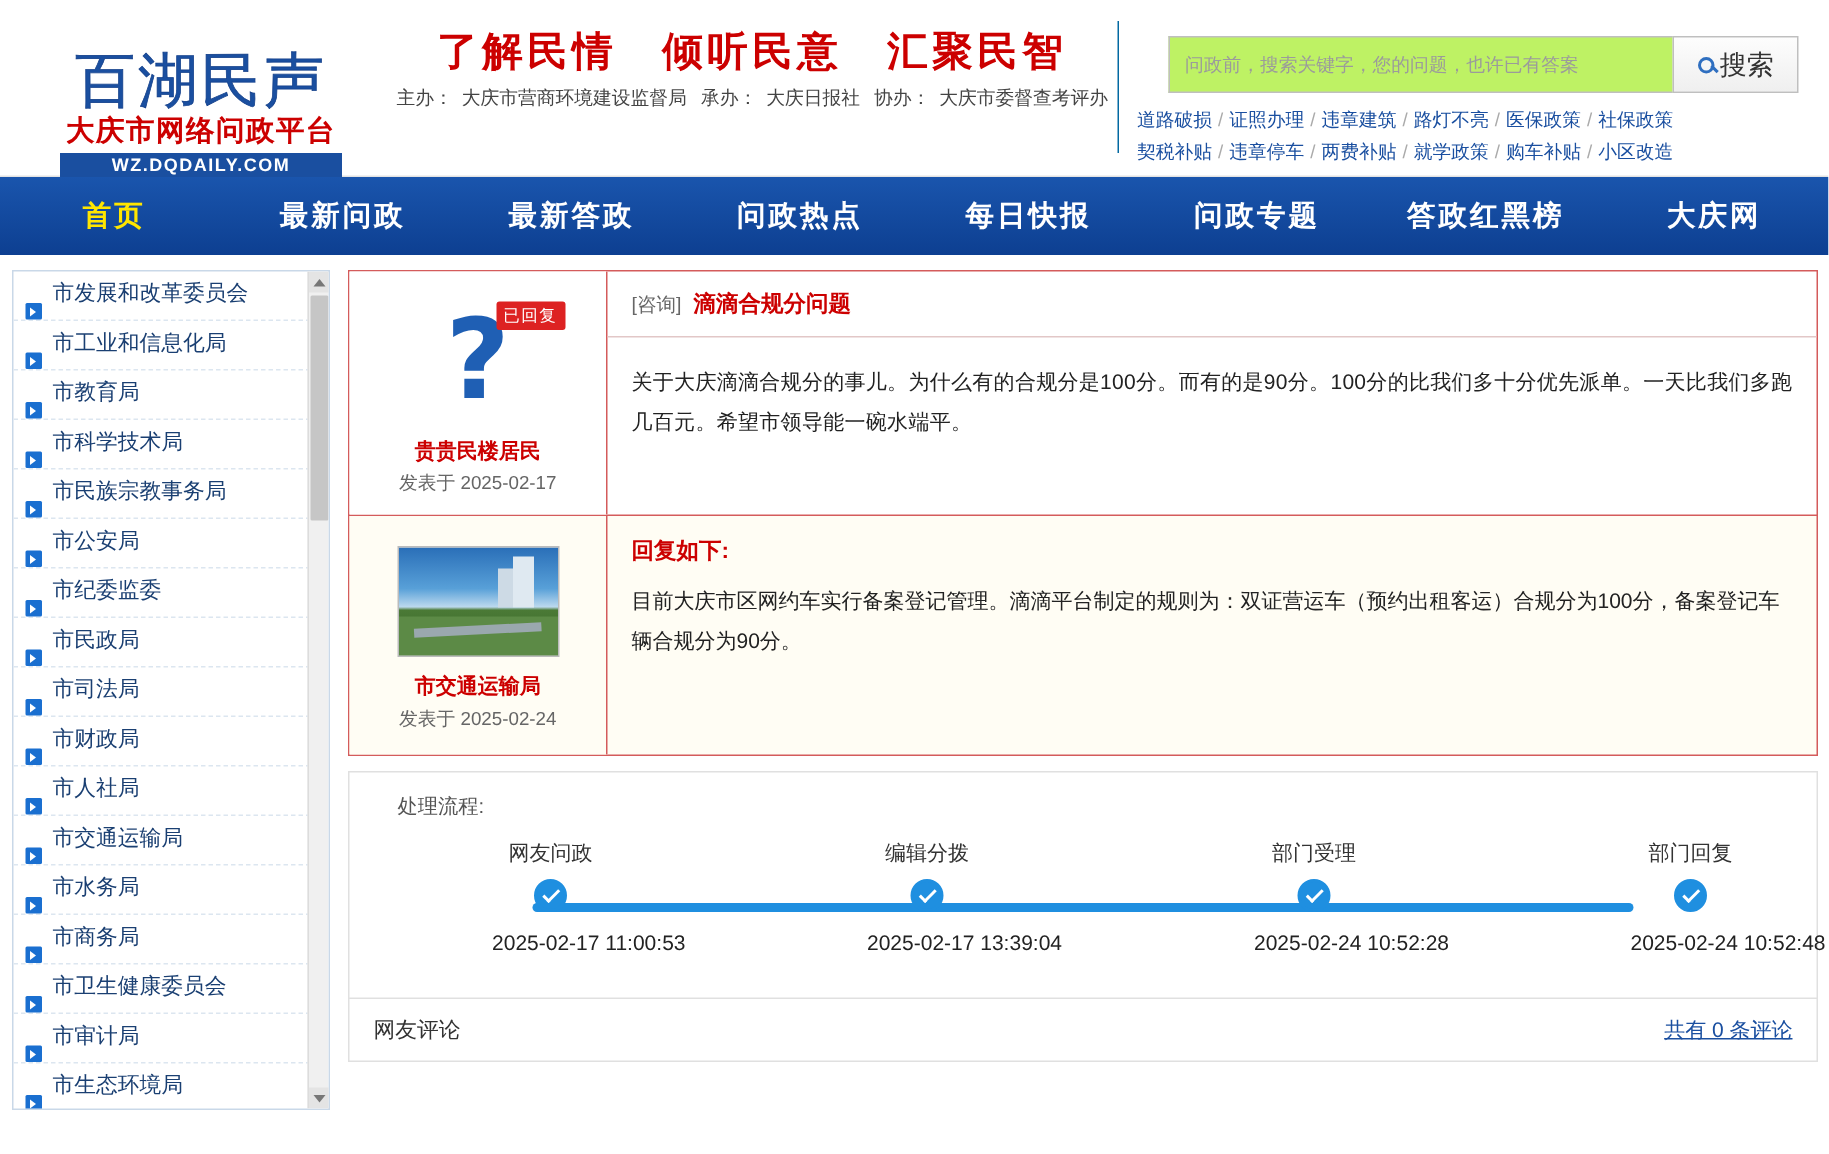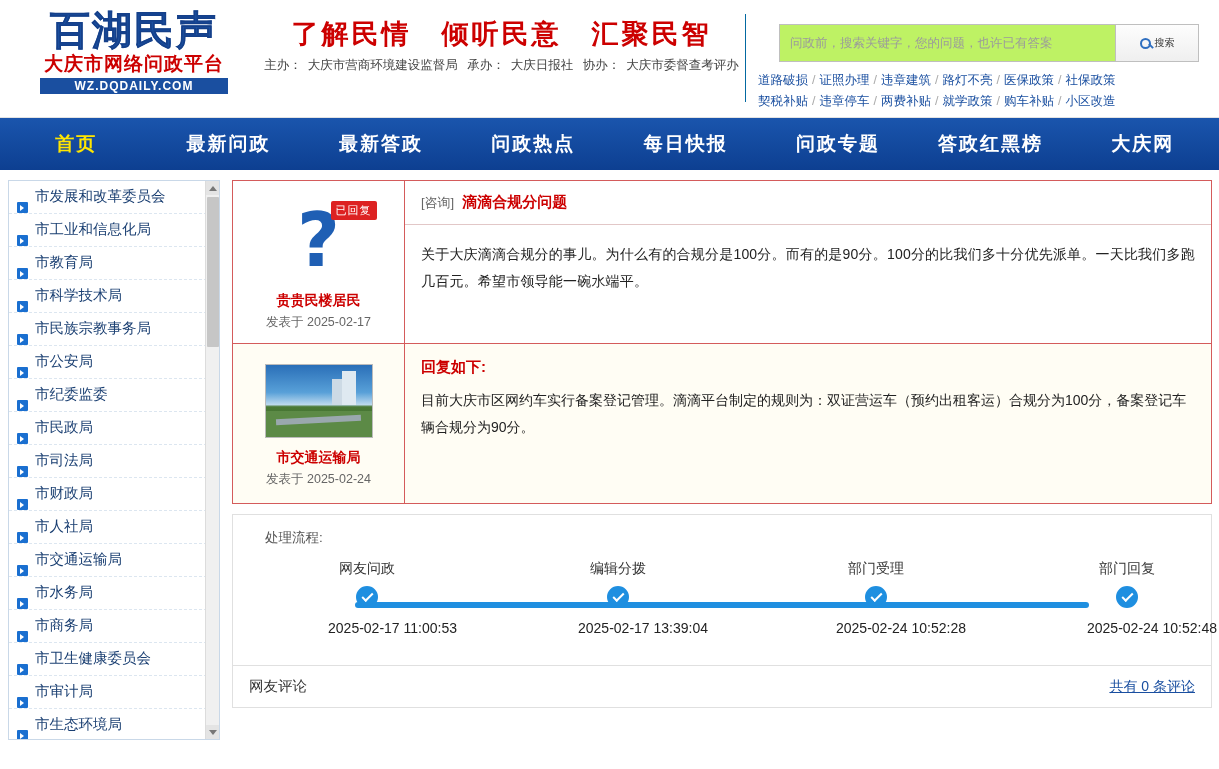--- a/index.html
+++ b/index.html
@@ -23,25 +23,26 @@
     border-bottom: 1px solid #e3e3e3;
   }
   .logo-box {
     position: absolute;
     left: 18px; top: 8px;
     width: 232px; height: 100px;
     text-align: center;
   }
   .logo-main {
     font-size: 40px;
-    font-weight: bold;
+    font-weight: normal;
     letter-spacing: 2px;
     color: #1a4fa0;
     line-height: 44px;
     font-family: "DejaVu Sans", sans-serif;
+    margin-top: 24px;
     -webkit-text-stroke: 0.5px #15408a;
   }
   .logo-sub {
     font-size: 19px;
     font-weight: bold;
     color: #c00;
     line-height: 24px;
     letter-spacing: 1px;
   }
   .logo-url {
@@ -94,21 +95,21 @@
     outline: none;
     background: #bef264;
     font-family: "Liberation Sans", sans-serif;
   }
   .search-input::placeholder { color: #9b9b9b; }
   .search-btn {
     width: 84px;
     border: 1px solid #bfbfbf;
     background: linear-gradient(#fdfdfd,#efefef);
     color: #333;
-    font-size: 10px;
+    font-size: 18px;
     display: flex;
     align-items: center;
     justify-content: center;
     gap: 4px;
     cursor: pointer;
     font-family: "Liberation Sans", sans-serif;
   }
   .mag {
     width: 11px; height: 11px;
     border: 2px solid #2f6fc0;

